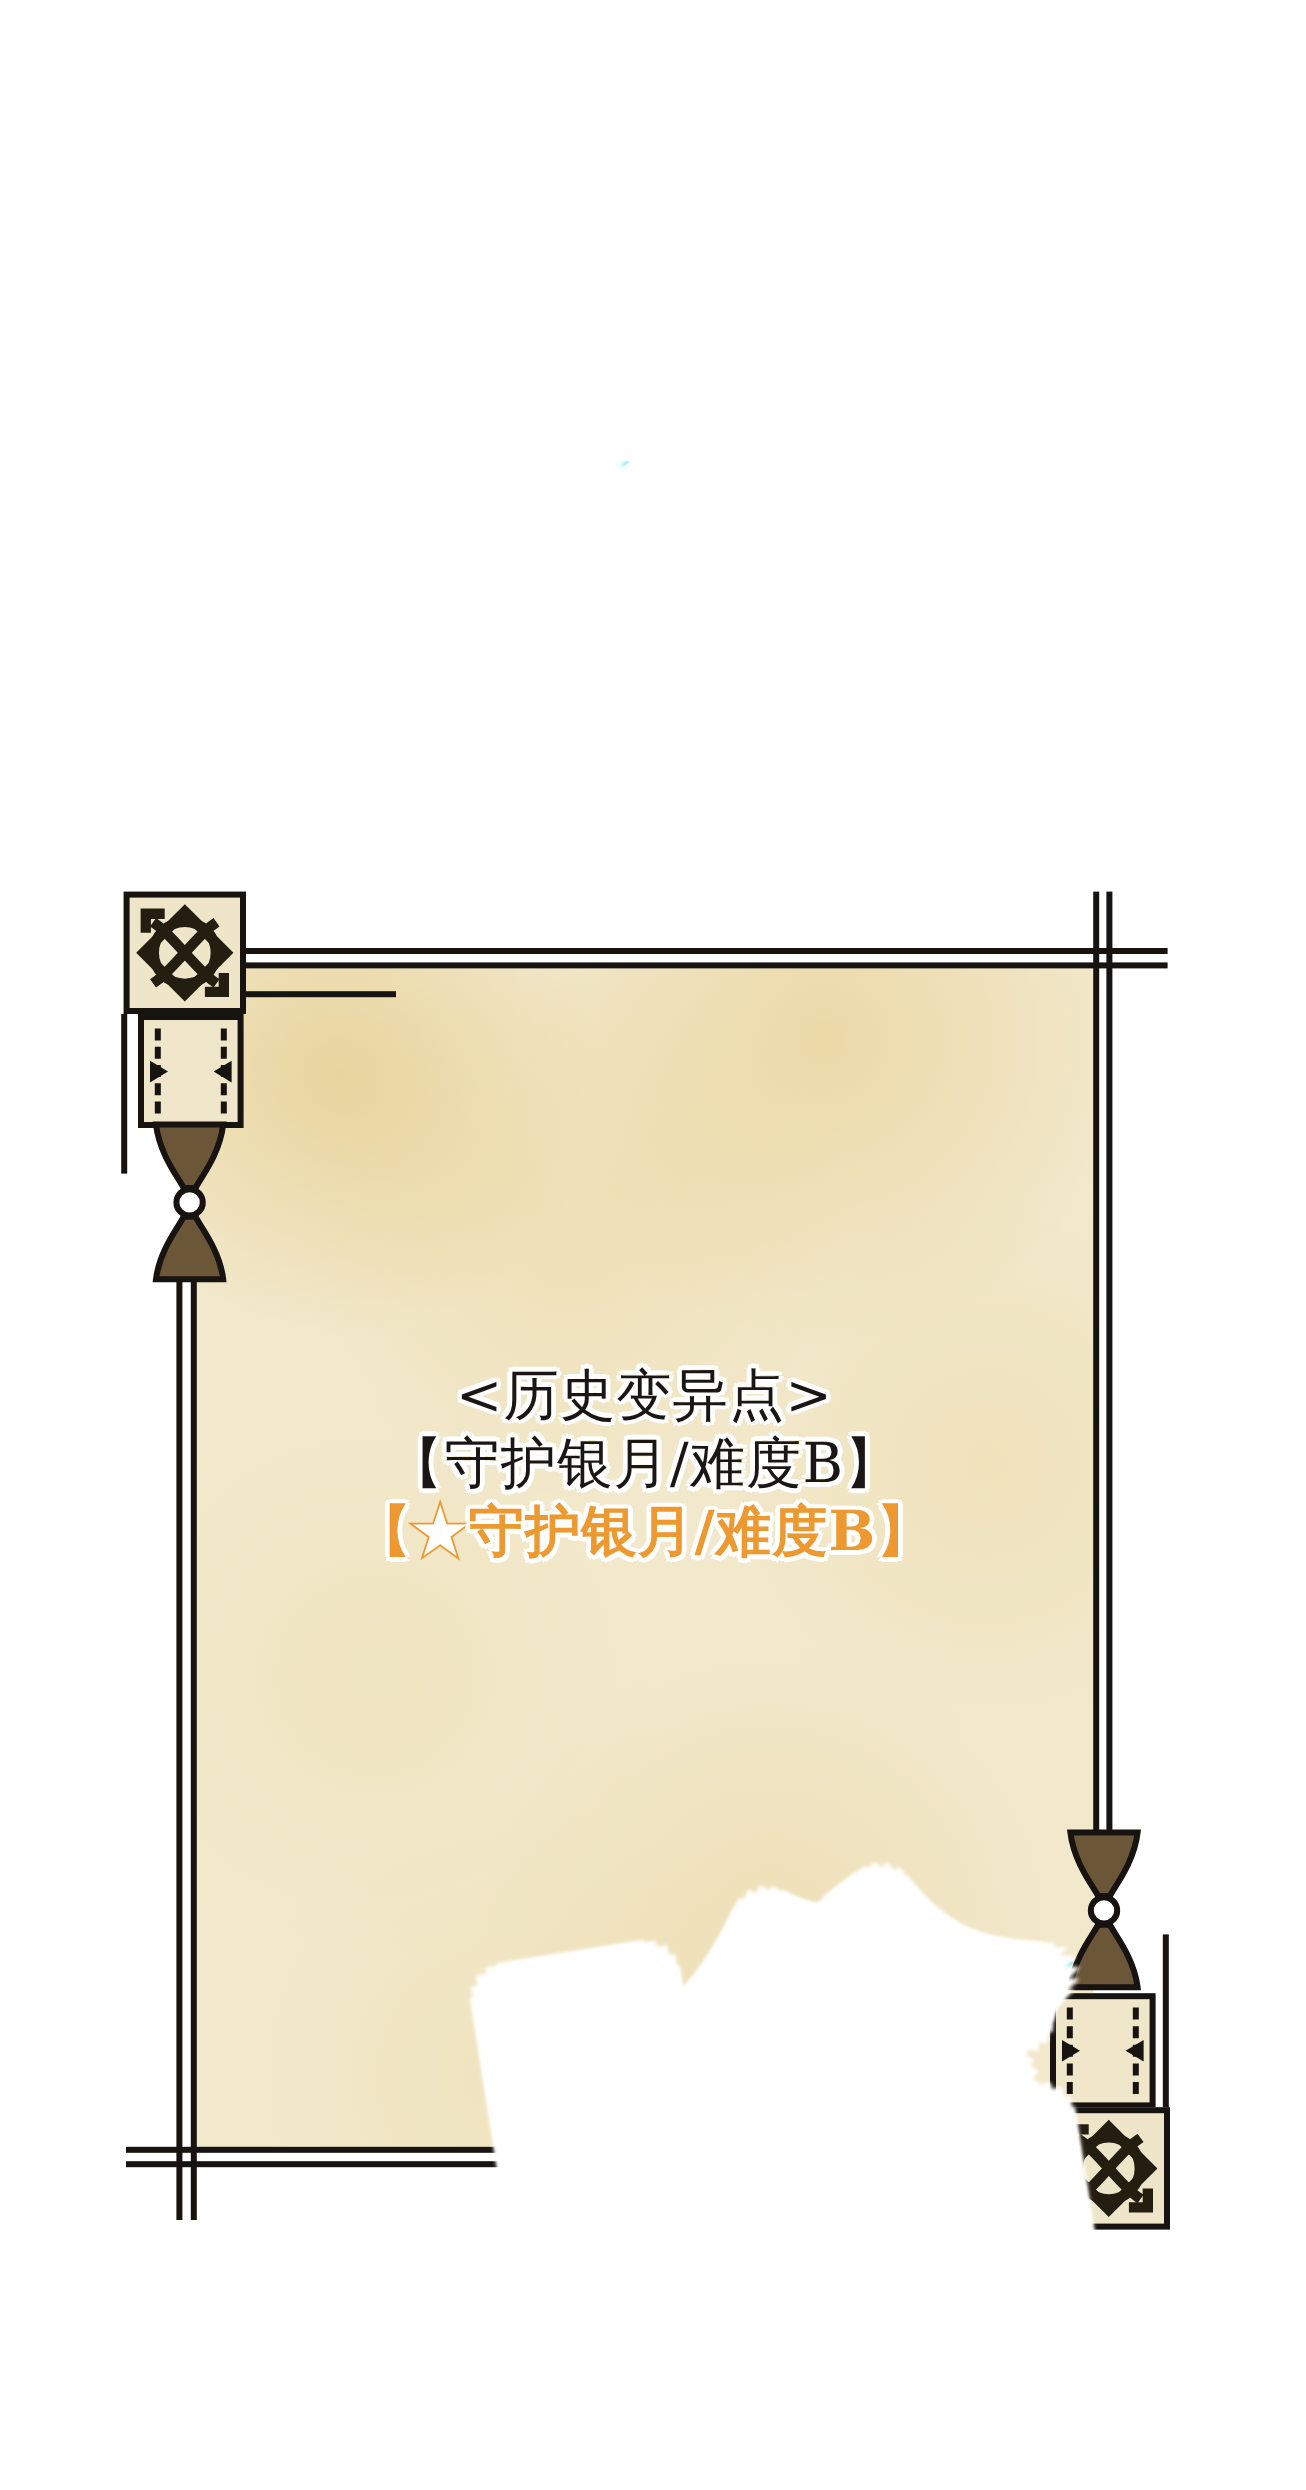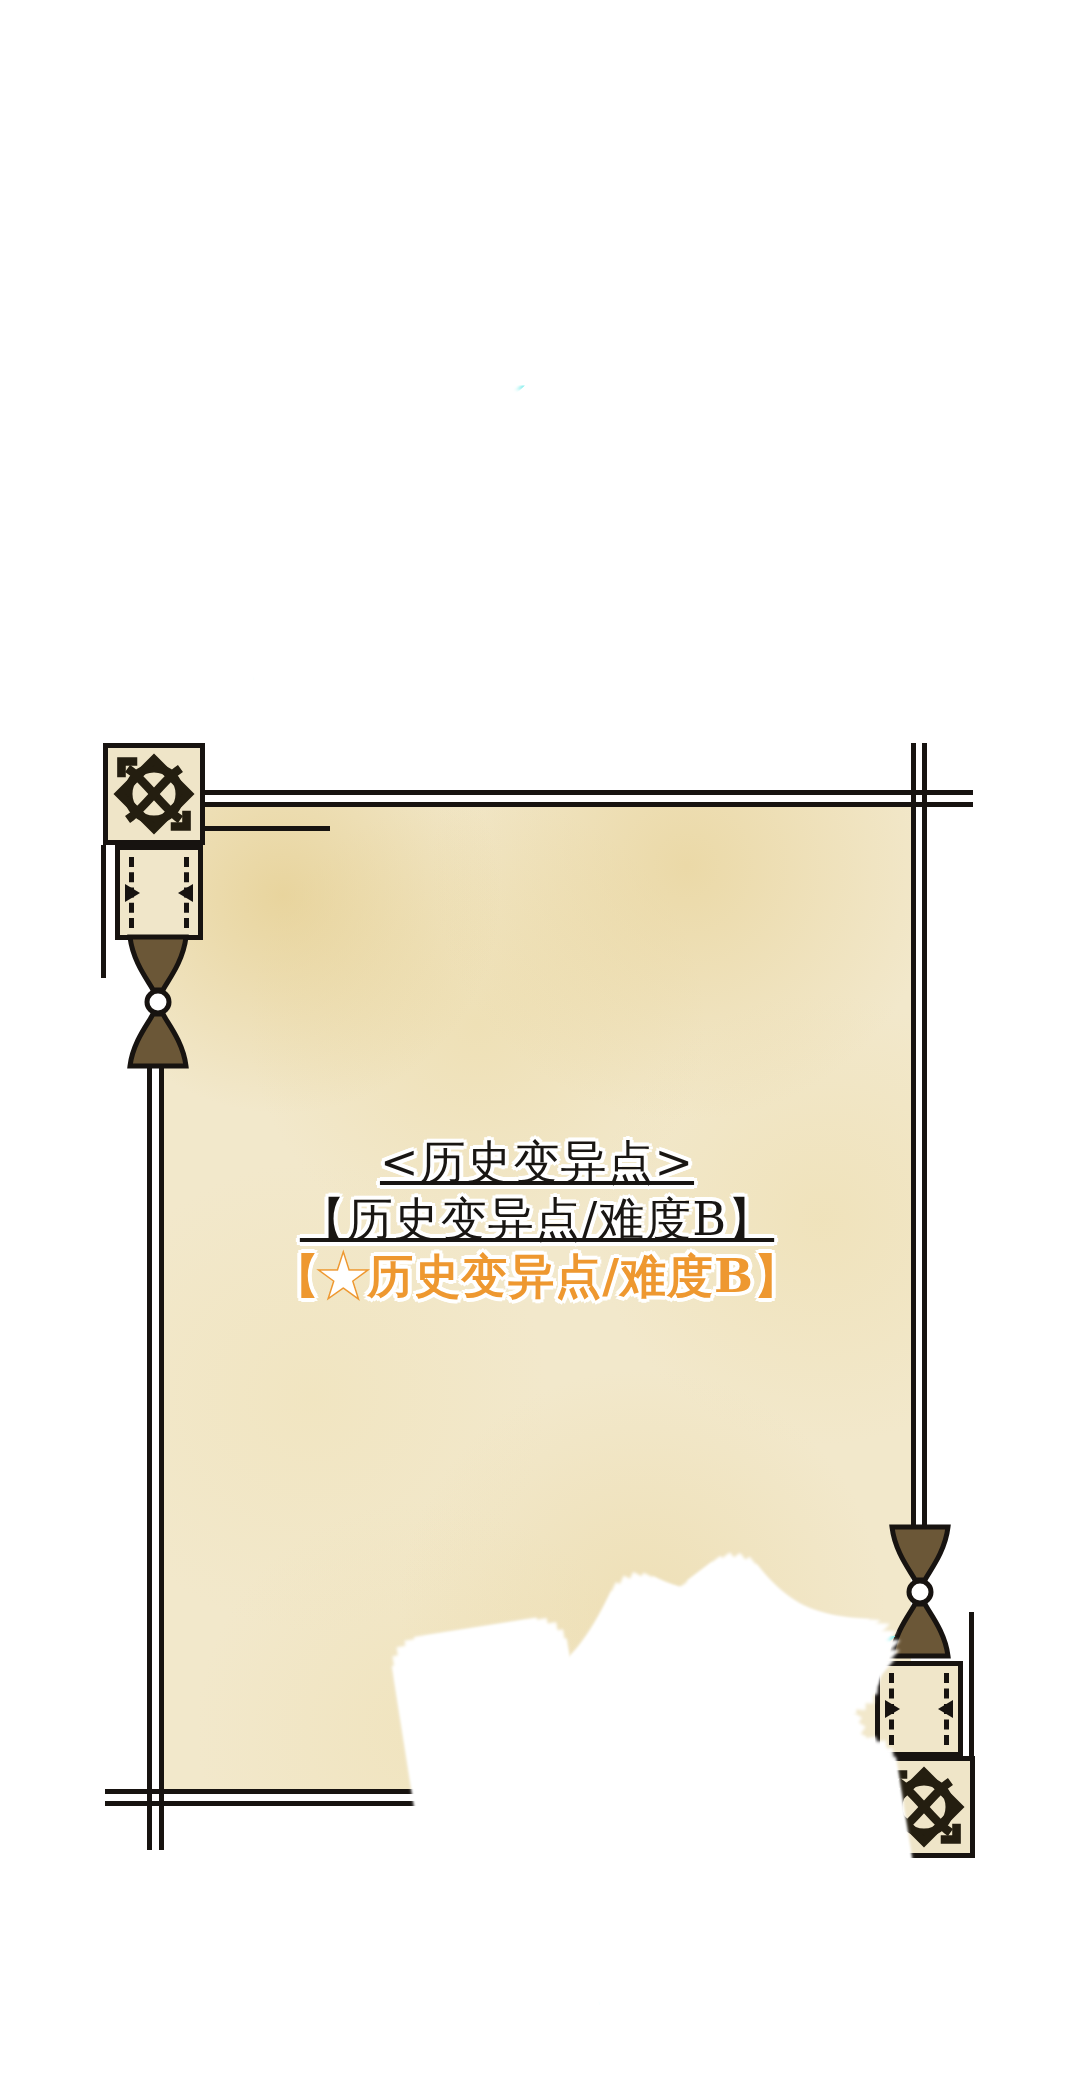--- a/index.html
+++ b/index.html
@@ -60,21 +60,20 @@
   #text-block{
     position:absolute;left:163px;top:1134px;width:748px;z-index:15;
     text-align:center;line-height:57px;font-size:46px;color:#191613;
     letter-spacing:1px;
   }
   .t-line{white-space:nowrap;}
   .t-black{
     color:#191613;
     text-shadow:-3px -3px 0 #fff,3px -3px 0 #fff,-3px 3px 0 #fff,3px 3px 0 #fff,
                 -4px 0 0 #fff,4px 0 0 #fff,0 -4px 0 #fff,0 4px 0 #fff;
-    text-decoration:underline;
   }
   .t-orange{
     color:#ee9830;font-weight:bold;
     text-shadow:-3px -3px 0 #fff,3px -3px 0 #fff,-3px 3px 0 #fff,3px 3px 0 #fff,
                 -4px 0 0 #fff,4px 0 0 #fff,0 -4px 0 #fff,0 4px 0 #fff;
   }
   .star{
     color:#ffffff;
     -webkit-text-stroke:3px #ee9830;
     paint-order:stroke fill;
@@ -156,20 +155,20 @@
         <path d="M46 10 L82 46 L46 82 L10 46 Z"></path>
         <path d="M22 22 C36 32 56 60 70 70"></path>
         <path d="M70 22 C56 32 36 60 22 70"></path>
         <path d="M12 12 h12 M12 12 v12 M80 80 h-12 M80 80 v-12"></path>
       </g>
     </svg>
   </div>
 
   <div id="text-block">
     <div class="t-line t-black">&lt;历史变异点&gt;</div>
-    <div class="t-line t-black">【历史变异点/难度B】</div>
-    <div class="t-line t-orange"><span>【</span><span class="star">★</span><span>历史变异点/难度B】</span></div>
+    <div class="t-line t-black">【守护银月/难度B】</div>
+    <div class="t-line t-orange"><span>【</span><span class="star">★</span><span>守护银月/难度B】</span></div>
   </div>
 
   <div class="sfx" id="sfx-top">嗡</div>
   <div class="sfx" id="sfx-bottom">嗡</div>
 
 </div>
 
 </body></html>

